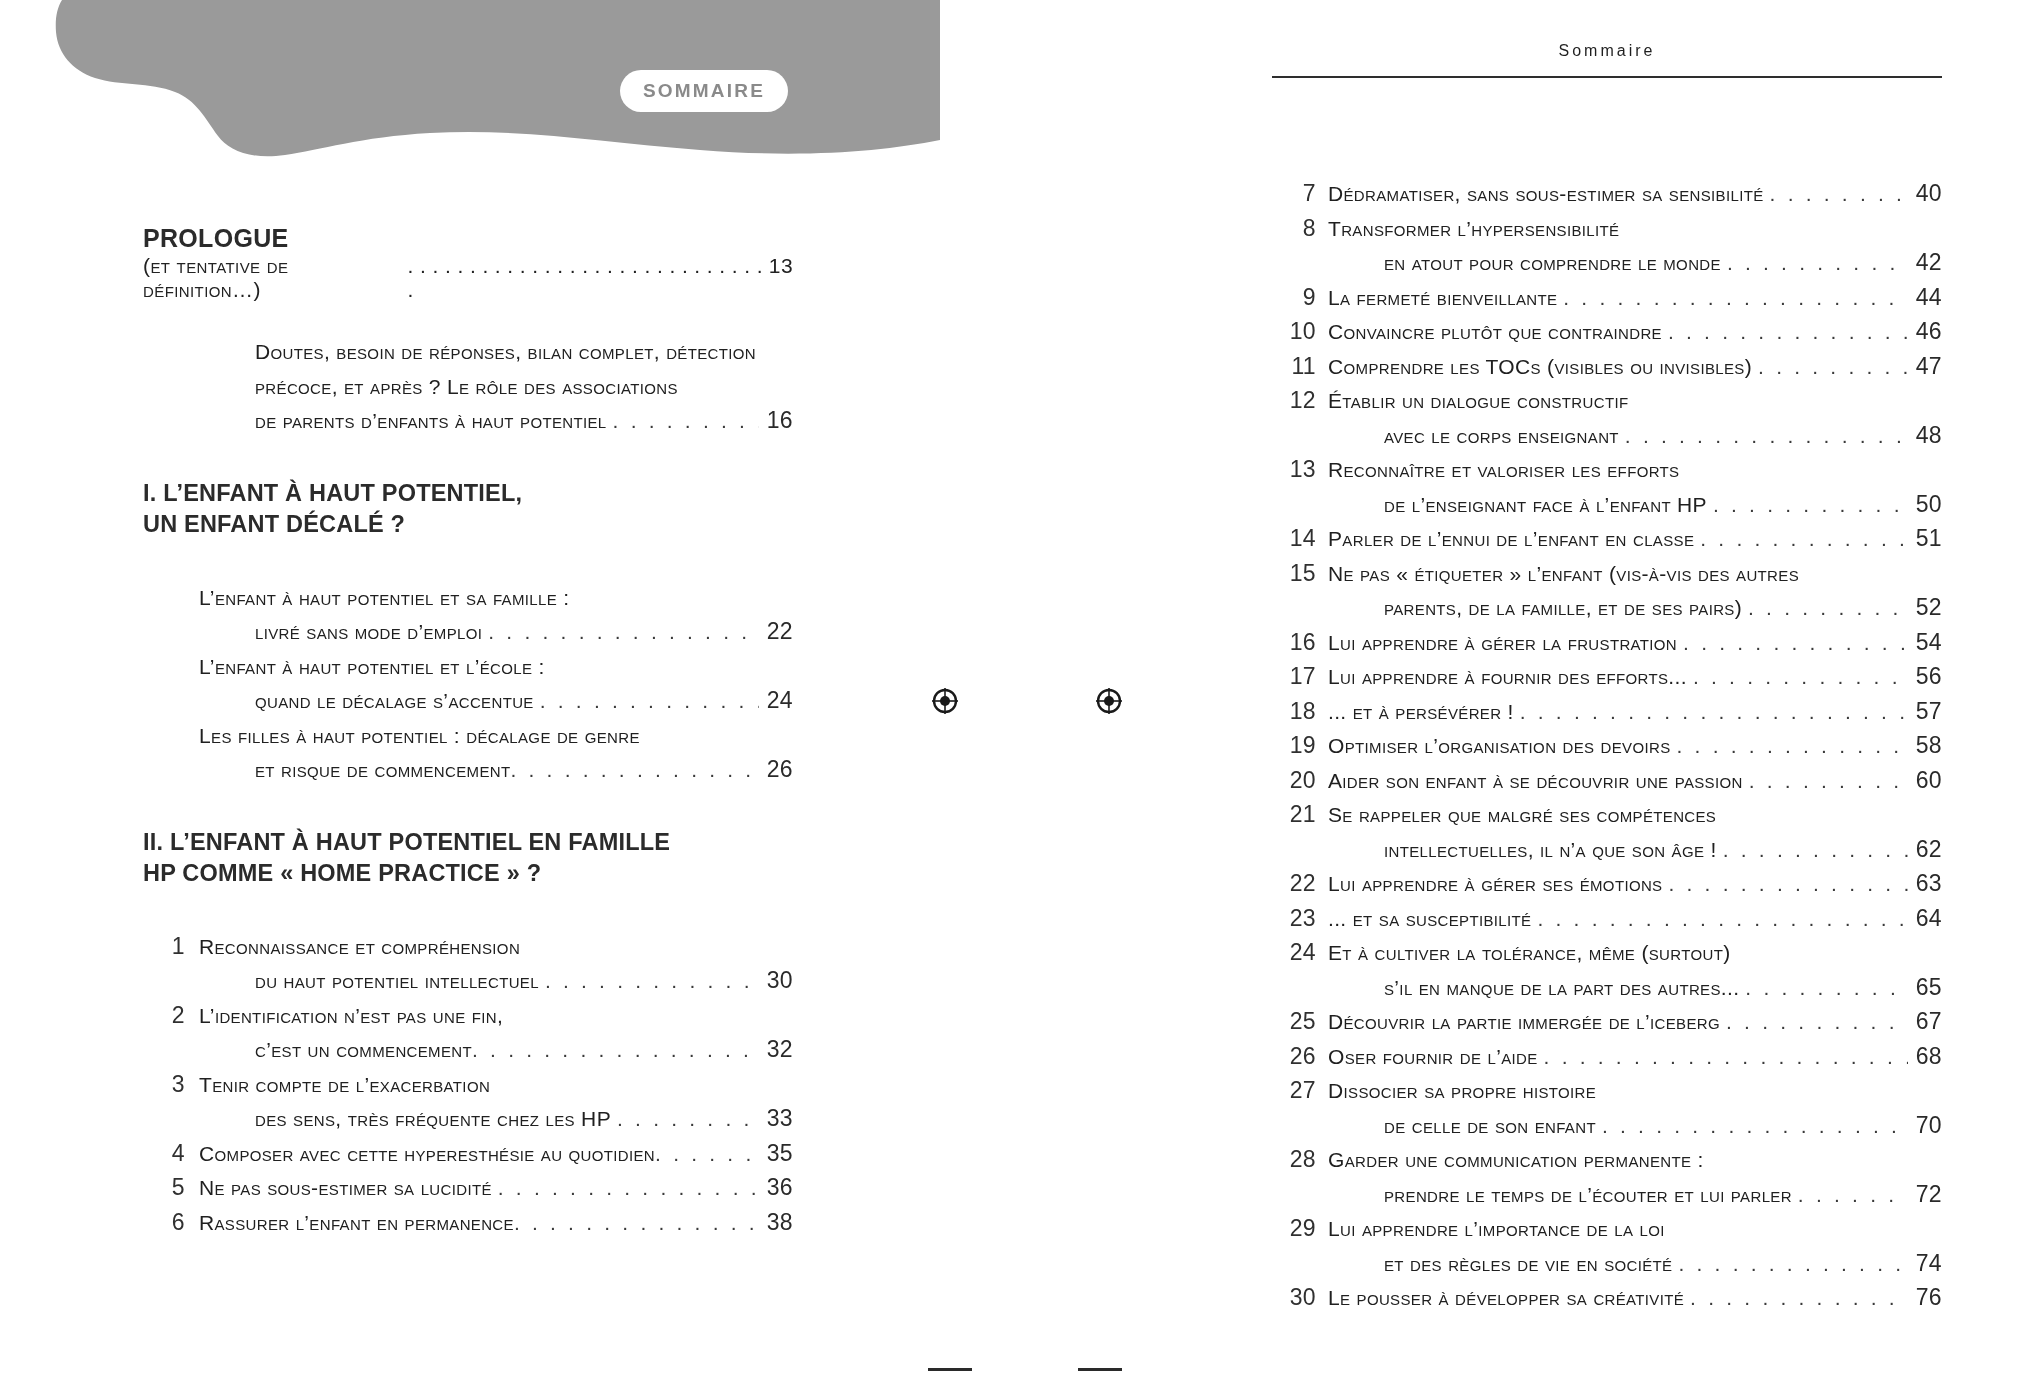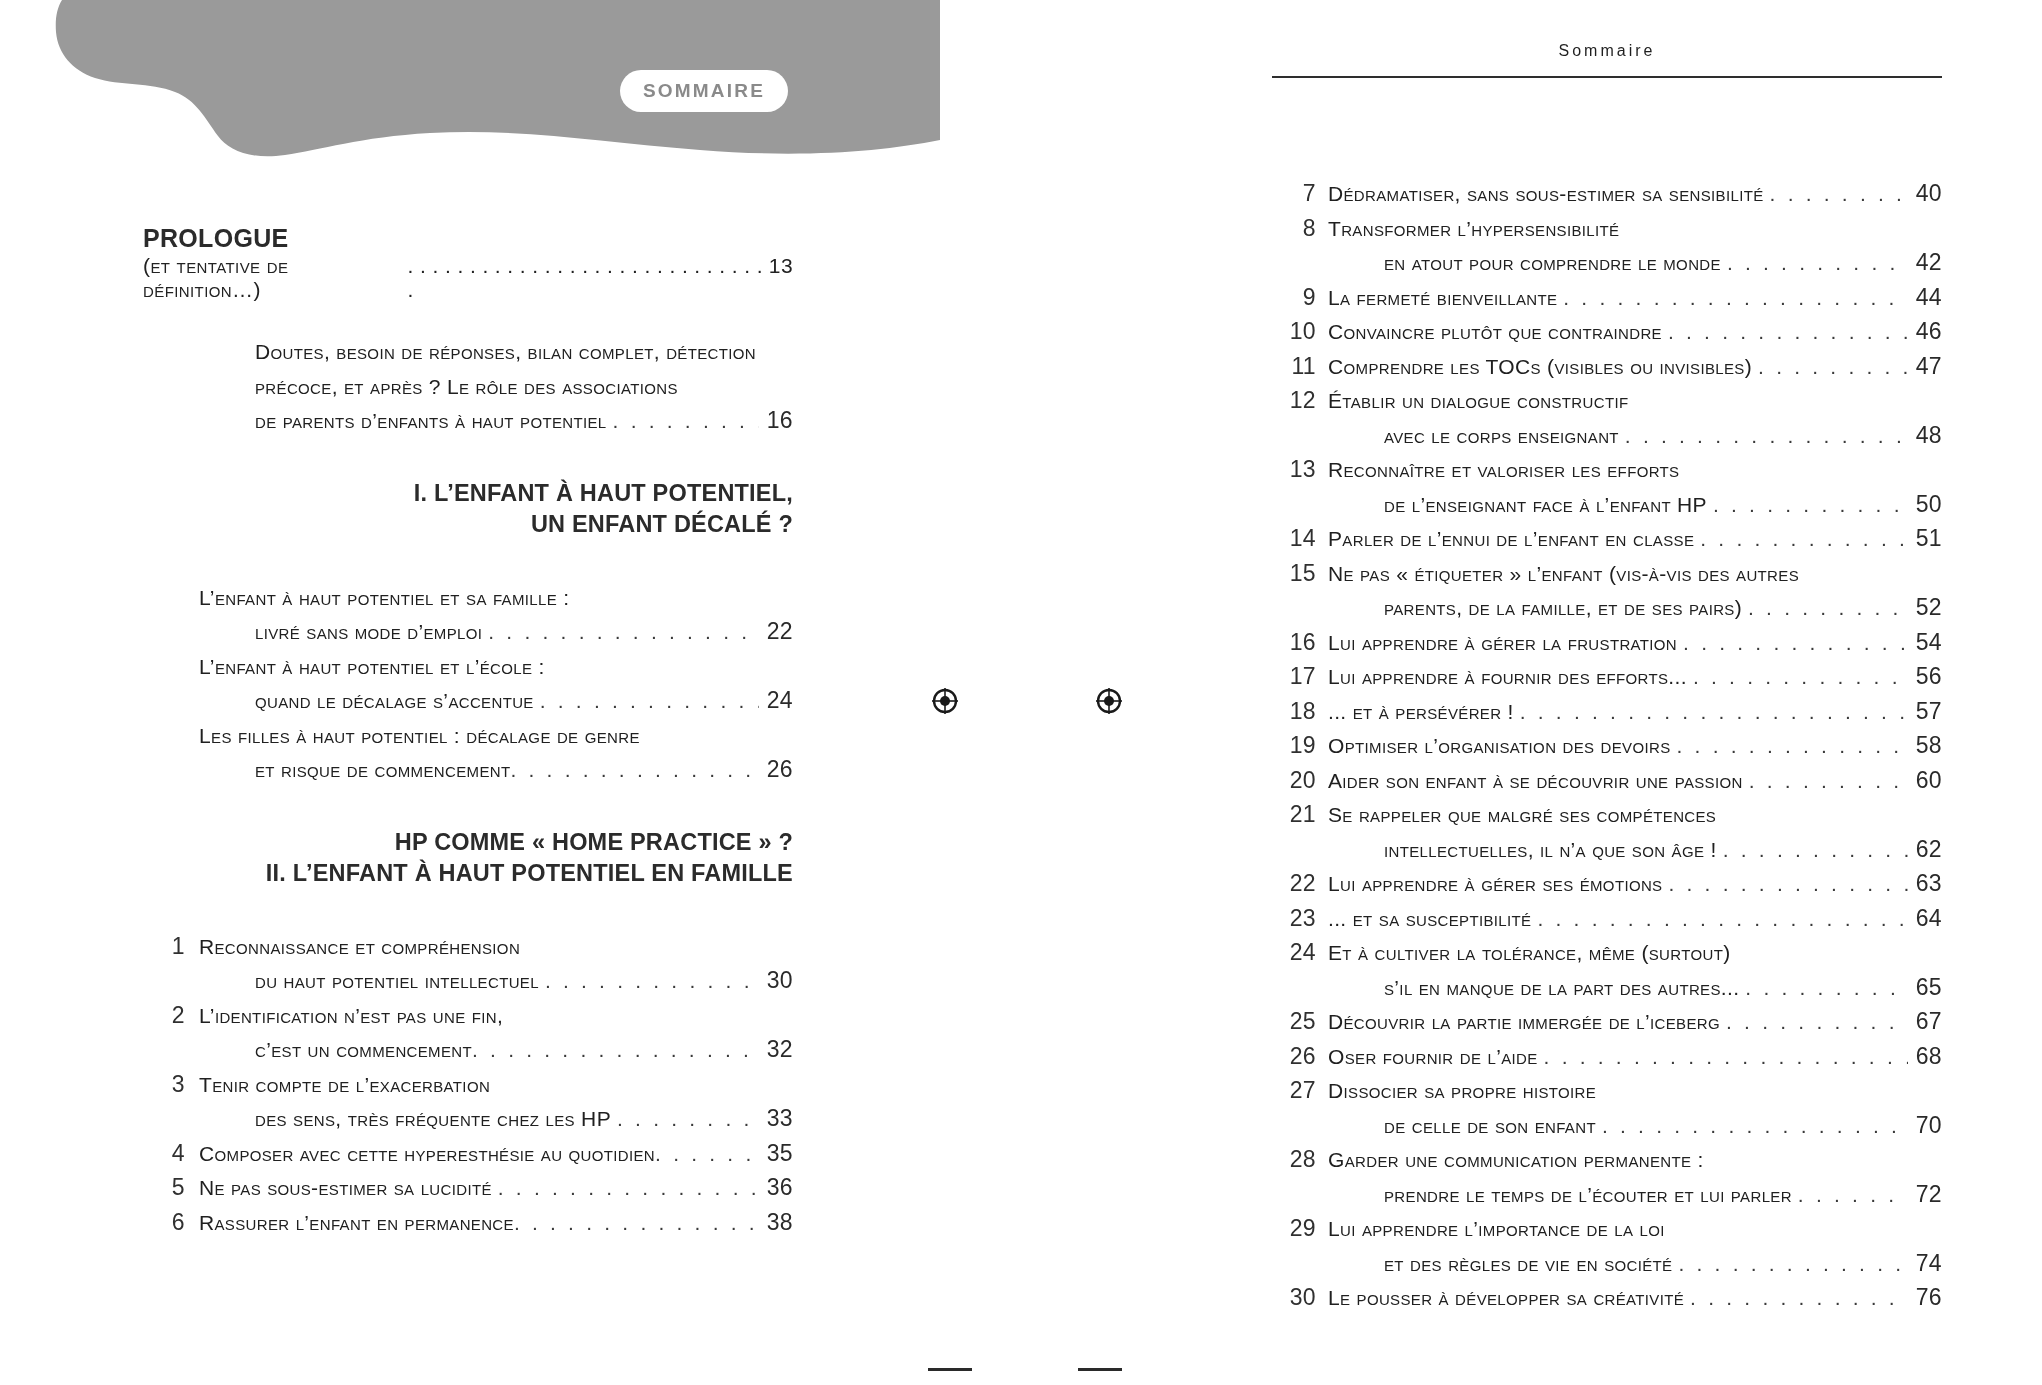--- a/index.html
+++ b/index.html
@@ -72,21 +72,21 @@
     font-size: 21px;
     font-variant: small-caps;
     letter-spacing: 0.4px;
     color: #222;
     display: flex;
     align-items: baseline;
     width: 100%;
   }
 
   .center-heading {
-    text-align: right;
+    text-align: left;
     font-weight: bold;
     font-size: 23.5px;
     color: #2b2b2b;
     line-height: 1.32;
     letter-spacing: 0.2px;
   }
 
   
   .entry {
     display: flex;
@@ -278,22 +278,22 @@
         <span class="txt">et risque de commencement</span>
         <span class="leader tight">. . . . . . . . . . . . . . . . . . . . . . . . . .</span>
         <span class="pg">26</span>
       </div>
 
     </div>
 
     <div class="block-gap-lg"></div>
 
     <div class="center-heading">
+      <div>II. L’ENFANT À HAUT POTENTIEL EN FAMILLE</div>
       <div>HP COMME « HOME PRACTICE » ?</div>
-      <div>II. L’ENFANT À HAUT POTENTIEL EN FAMILLE</div>
     </div>
 
     <div class="block-gap-lg"></div>
 
     <div>
 
       <div class="entry noleader">
         <span class="num">1</span>
         <span class="txt">Reconnaissance et compréhension</span>
       </div>

